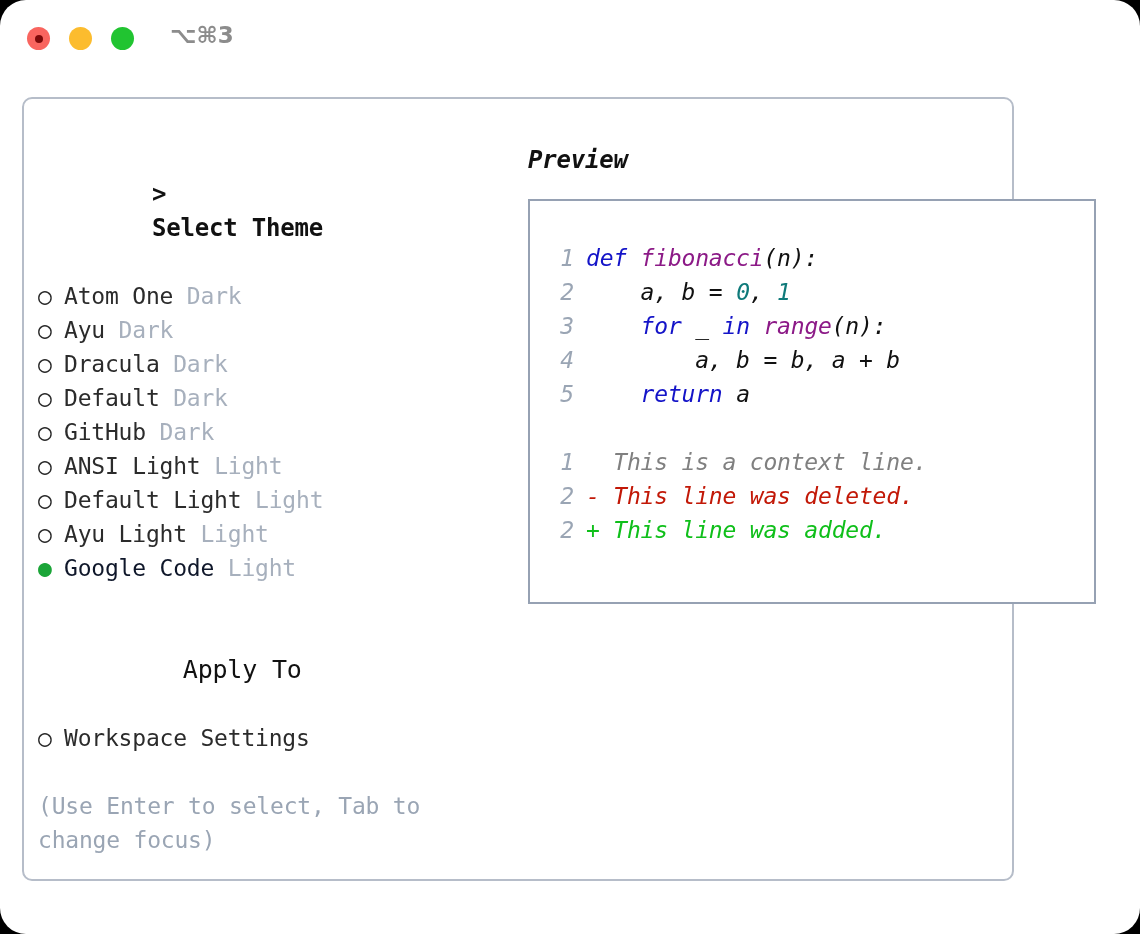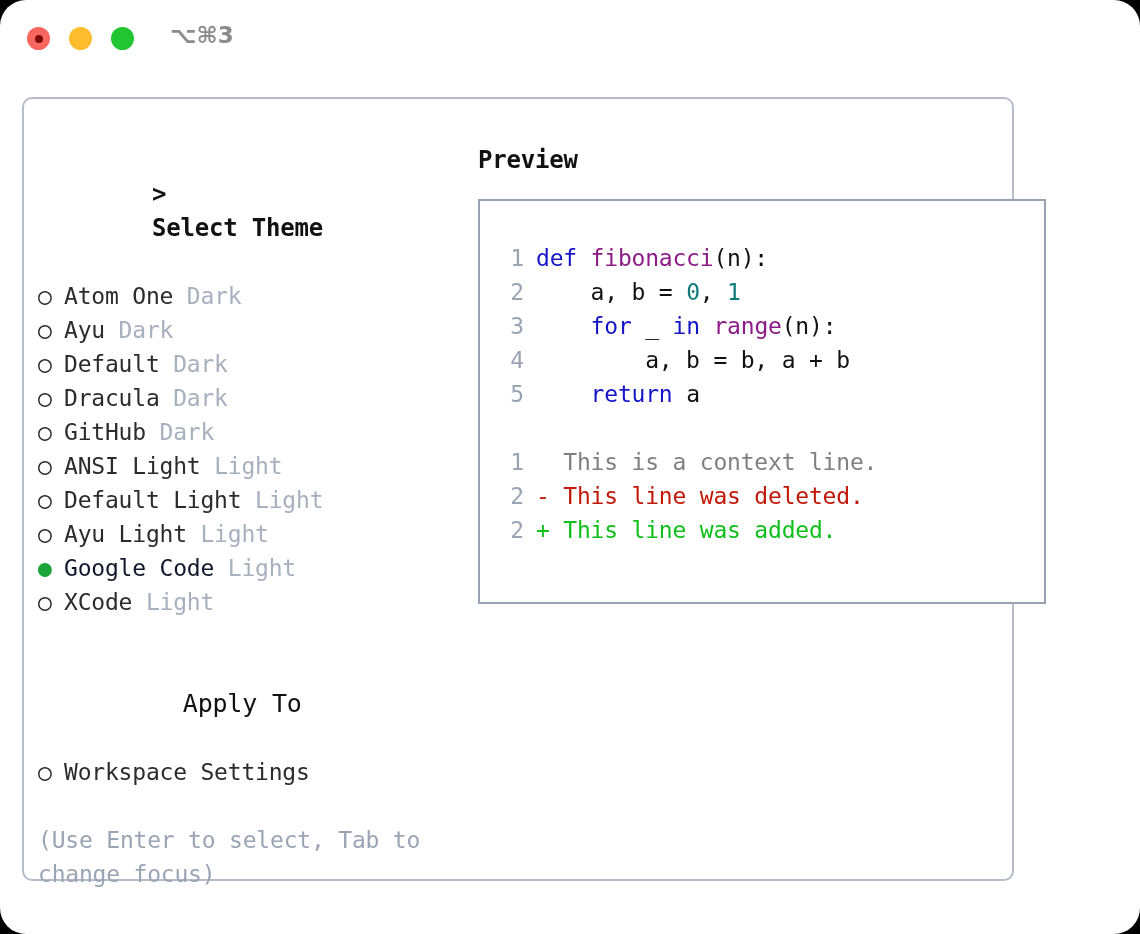--- a/index.html
+++ b/index.html
@@ -132,23 +132,24 @@
     font-size: 23px;
     line-height: 34px;
     color: #9aa5b4;
     letter-spacing: -0.2px;
     width: 410px;
   }
 
   
   .right-col {
     position: absolute;
-    left: 454px;
+    left: 504px;
     top: 44px;
     width: 500px;
+    font-style: italic;
   }
   .preview-title {
     font-size: 24px;
     font-weight: bold;
     color: #111111;
     line-height: 34px;
     letter-spacing: -0.2px;
   }
   .preview-box {
     margin-top: 22px;
@@ -199,28 +200,27 @@
   <div class="panel">
 
     <div class="left-col">
       <div class="header-row">
         <span>&gt;</span>
         <span>Select Theme</span>
       </div>
       <div id="theme-items">
           <div class="opt-row"><span class="marker">○</span><span class="label">Atom One</span><span class="tag"> Dark</span></div>
           <div class="opt-row"><span class="marker">○</span><span class="label">Ayu</span><span class="tag"> Dark</span></div>
+          <div class="opt-row"><span class="marker">○</span><span class="label">Dracula</span><span class="tag"> Dark</span></div>
           <div class="opt-row"><span class="marker">○</span><span class="label">Default</span><span class="tag"> Dark</span></div>
-          <div class="opt-row"><span class="marker">○</span><span class="label">Dracula</span><span class="tag"> Dark</span></div>
           <div class="opt-row"><span class="marker">○</span><span class="label">GitHub</span><span class="tag"> Dark</span></div>
           <div class="opt-row"><span class="marker">○</span><span class="label">ANSI Light</span><span class="tag"> Light</span></div>
           <div class="opt-row"><span class="marker">○</span><span class="label">Default Light</span><span class="tag"> Light</span></div>
           <div class="opt-row"><span class="marker">○</span><span class="label">Ayu Light</span><span class="tag"> Light</span></div>
           <div class="opt-row selected"><span class="marker">●</span><span class="label">Google Code</span><span class="tag"> Light</span></div>
-          <div class="opt-row"><span class="marker">○</span><span class="label">XCode</span><span class="tag"> Light</span></div>
         </div>
 
       <div class="spacer-row"></div>
 
       <div class="section-title">
         <span class="marker"></span><span>Apply To</span>
       </div>
       <div id="apply-items">
           <div class="opt-row"><span class="marker">○</span><span class="label">Workspace Settings</span></div>
         </div>

